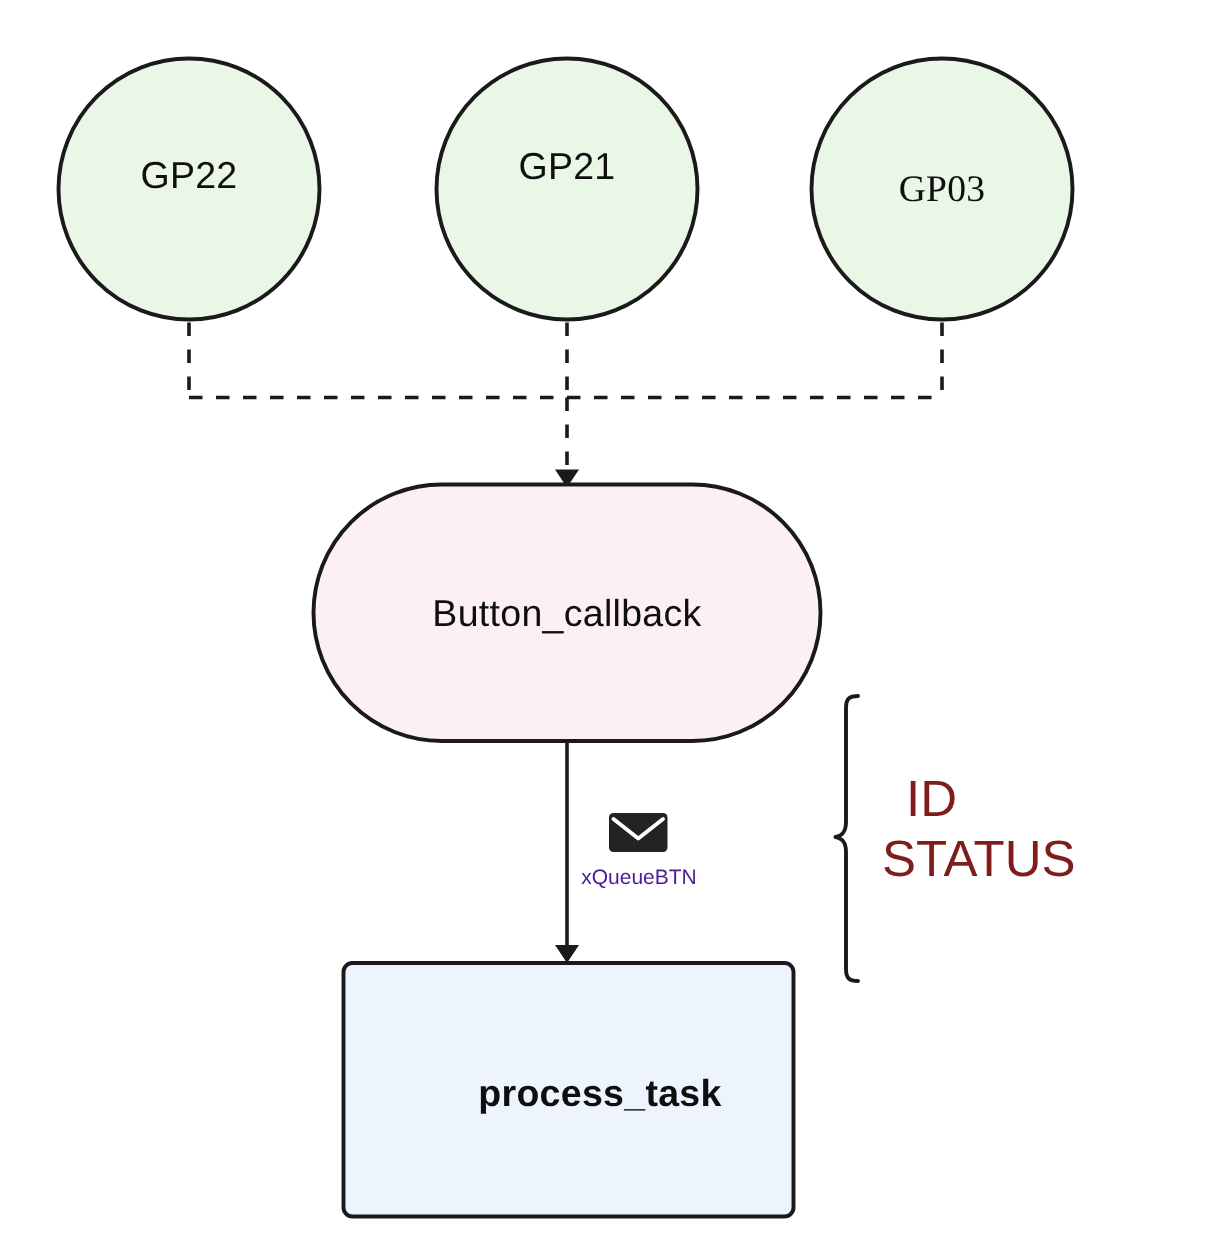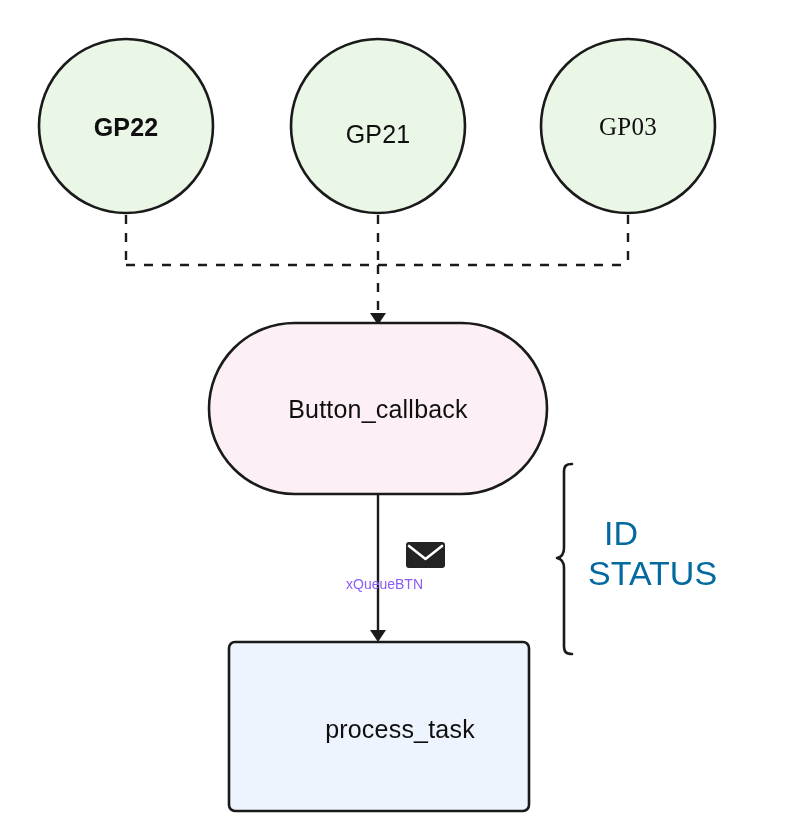--- a/index.html
+++ b/index.html
@@ -36,27 +36,28 @@
     font-size: 25px;
     letter-spacing: 0.2px;
   }
   .box-label {
     font-size: 25px;
     letter-spacing: 0.2px;
   }
   .queue-label {
     position: absolute;
     font-size: 14px;
-    color: #8b5cf6;
+    color: #4c1d95;
     white-space: nowrap;
+    text-align: center;
   }
   .brace-label {
     position: absolute;
     font-size: 34px;
-    color: #0369a1;
+    color: #7f1d1d;
     line-height: 1.18;
     white-space: nowrap;
   }
 </style>
 </head>
 <body>
 
 <svg id="canvas" viewBox="0 0 806 829" xmlns="http://www.w3.org/2000/svg">
 
   <g>
@@ -90,24 +91,24 @@
 
   <path d="M572,464
            C566,464 564,466 564,472
            L564,548
            C564,554 562,557 557,558
            C562,559 564,562 564,568
            L564,646
            C564,652 566,654 572,654" stroke="#1a1a1a" stroke-width="2.6" fill="none" stroke-linecap="round" stroke-linejoin="round"></path>
 </svg>
 
-<div class="node-label circle-label" style="left:36px; top:113px; width:180px;font-weight:bold;">GP22</div>
-<div class="node-label circle-label" style="left:288px; top:120px; width:180px;">GP21</div>
+<div class="node-label circle-label" style="left:36px; top:103px; width:180px;">GP22</div>
+<div class="node-label circle-label" style="left:288px; top:97px; width:180px;">GP21</div>
 <div class="node-label circle-label" style="left:538px; top:113px; width:180px;font-family:Liberation Serif, serif;">GP03</div>
 
 <div class="node-label pill-label" style="left:208px; top:395px; width:340px;">Button_callback</div>
 
-<div class="node-label box-label" style="left:228px; top:715px; width:344px;">process_task</div>
+<div class="node-label box-label" style="left:228px; top:715px; width:344px;font-weight:bold;">process_task</div>
 
 <div class="queue-label" style="left:346px; top:576px; width:160px;">xQueueBTN</div>
 
 <div class="brace-label" style="left:604px; top:513px;">ID</div>
 <div class="brace-label" style="left:588px; top:553px;">STATUS</div>
 
 </body></html>

